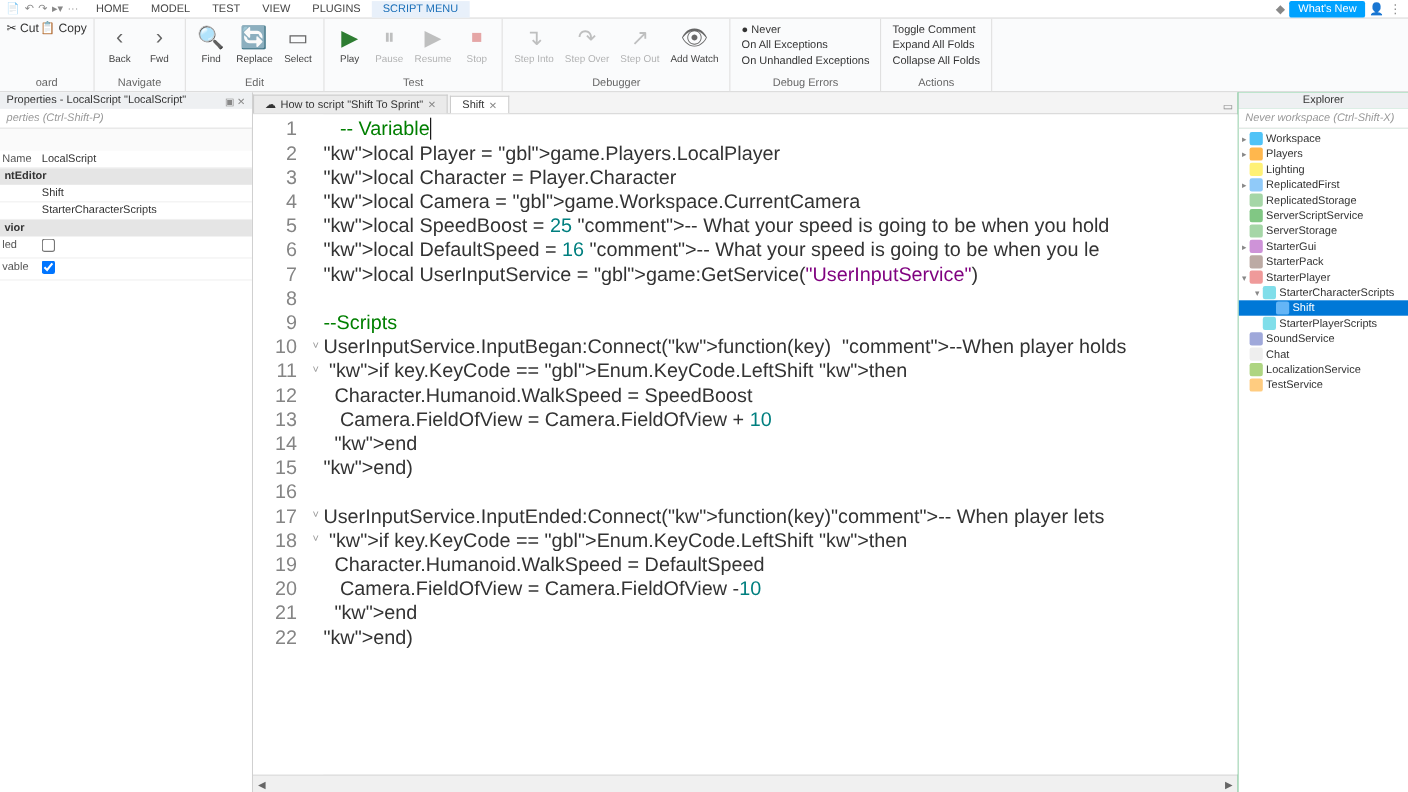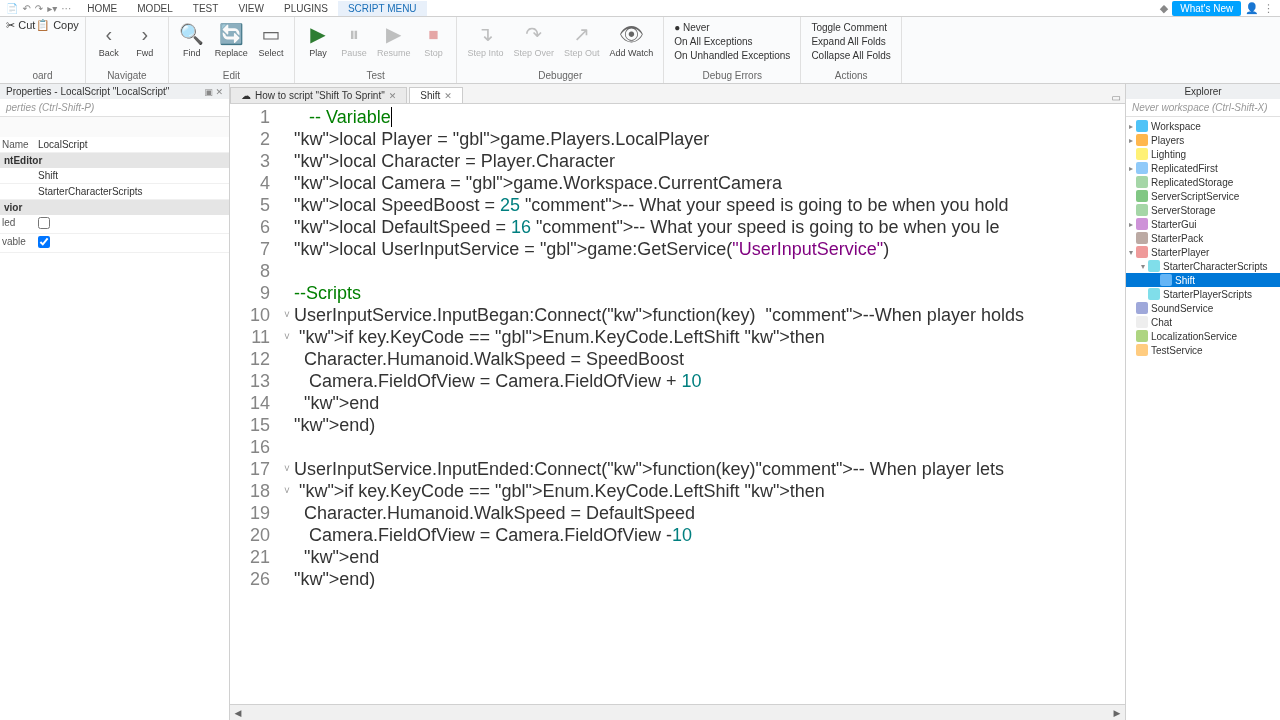--- a/index.html
+++ b/index.html
@@ -269,21 +269,21 @@
           <div class="ln">12</div>
           <div class="ln">13</div>
           <div class="ln">14</div>
           <div class="ln">15</div>
           <div class="ln">16</div>
           <div class="ln">17</div>
           <div class="ln">18</div>
           <div class="ln">19</div>
           <div class="ln">20</div>
           <div class="ln">21</div>
-          <div class="ln">26</div>
+          <div class="ln">22</div>
         </div>
       <div class="fold-gutter" id="fold-gutter">
           <div class="fm"></div>
           <div class="fm"></div>
           <div class="fm"></div>
           <div class="fm"></div>
           <div class="fm"></div>
           <div class="fm"></div>
           <div class="fm"></div>
           <div class="fm"></div>

